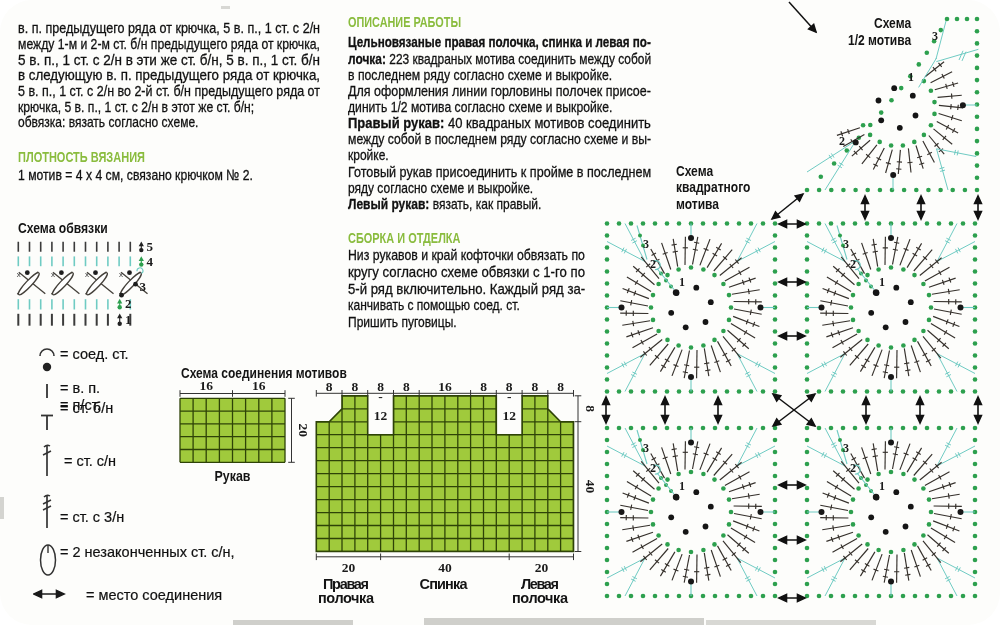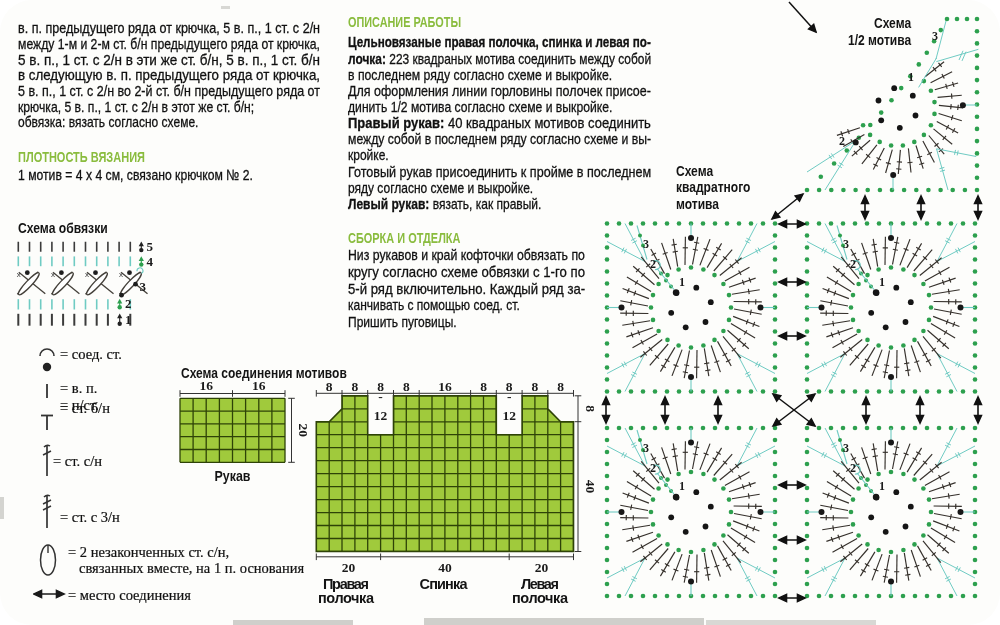--- a/index.html
+++ b/index.html
@@ -2,21 +2,21 @@
 <html><head><meta charset="utf-8"><style>
 html,body{margin:0;padding:0;}
 #page{position:relative;width:1000px;height:625px;background:#fdfdfb;overflow:hidden;
  font-family:"Liberation Sans", sans-serif;border-radius:32px;}
 .ln{position:absolute;font-size:15px;line-height:17px;color:#111;white-space:nowrap;
  transform-origin:left top;-webkit-text-stroke:0.3px #111;}
 .gh{position:absolute;font-size:14px;font-weight:bold;transform-origin:left top;color:#8abc3e;
  white-space:nowrap;}
 .bh{position:absolute;font-size:14px;font-weight:bold;color:#141414;
  white-space:nowrap;transform-origin:left top;line-height:16.3px;}
-.lg{position:absolute;font-size:14.5px;color:#111;white-space:nowrap;transform-origin:left top;font-family:Liberation Serif, serif;-webkit-text-stroke:0.2px #111;}
+.lg{position:absolute;font-size:14.5px;color:#111;white-space:nowrap;transform-origin:left top;-webkit-text-stroke:0.2px #111;}
 svg{position:absolute;left:0;top:0;}
 </style></head><body>
 <div id="page">
     <div class="ln" style="left:18px;top:19.2px;transform:scaleX(0.838);">в. п. предыдущего ряда от крючка, 5 в. п., 1 ст. с 2/н</div>
     <div class="ln" style="left:18px;top:34.9px;transform:scaleX(0.813);">между 1-м и 2-м ст. б/н предыдущего ряда от крючка,</div>
     <div class="ln" style="left:18px;top:50.5px;transform:scaleX(0.900);">5 в. п., 1 ст. с 2/н в эти же ст. б/н, 5 в. п., 1 ст. б/н</div>
     <div class="ln" style="left:18px;top:66.2px;transform:scaleX(0.888);">в следующую в. п. предыдущего ряда от крючка,</div>
     <div class="ln" style="left:18px;top:81.8px;transform:scaleX(0.832);">5 в. п., 1 ст. с 2/н во 2-й ст. б/н предыдущего ряда от</div>
     <div class="ln" style="left:18px;top:97.5px;transform:scaleX(0.812);">крючка, 5 в. п., 1 ст. с 2/н в этот же ст. б/н;</div>
     <div class="ln" style="left:18px;top:113.1px;transform:scaleX(0.800);">обвязка: вязать согласно схеме.</div>
@@ -799,34 +799,33 @@
     <svg width="30" height="18" style="position:absolute;left:33px;top:414px" viewBox="0 0 30 18">
       <line x1="8" y1="1.5" x2="20" y2="1.5" stroke="#333" stroke-width="1.8"></line>
       <line x1="14" y1="1" x2="14" y2="16" stroke="#333" stroke-width="1.8"></line>
     </svg>
     <div class="lg" style="left:60px;top:397px">= п/ст.</div>
     <svg width="30" height="34" style="position:absolute;left:33px;top:444px" viewBox="0 0 30 34">
       <path d="M11,3 q3,-3 6,-1" fill="none" stroke="#333" stroke-width="1.5"></path>
       <line x1="14" y1="2" x2="14" y2="32" stroke="#333" stroke-width="1.7"></line>
       <line x1="10" y1="11" x2="18" y2="7" stroke="#333" stroke-width="1.4"></line>
     </svg>
-    <div class="lg" style="left:53px;top:453px">= ст. с/н</div>
+    <div class="lg" style="left:64px;top:453px">= ст. с/н</div>
     <svg width="30" height="36" style="position:absolute;left:33px;top:494px" viewBox="0 0 30 36">
       <path d="M11,3 q3,-3 6,-1" fill="none" stroke="#333" stroke-width="1.5"></path>
       <line x1="14" y1="2" x2="14" y2="34" stroke="#333" stroke-width="1.7"></line>
       <line x1="10" y1="10" x2="18" y2="6" stroke="#333" stroke-width="1.4"></line>
       <line x1="10" y1="16" x2="18" y2="12" stroke="#333" stroke-width="1.4"></line>
     </svg>
     <div class="lg" style="left:60px;top:509px">= ст. с 3/н</div>
     <svg width="34" height="34" style="position:absolute;left:33px;top:543px" viewBox="0 0 34 34">
       <ellipse cx="15" cy="17" rx="7.5" ry="15" fill="none" stroke="#333" stroke-width="1.5"></ellipse>
       <line x1="15" y1="2" x2="15" y2="10" stroke="#333" stroke-width="1.4"></line>
     </svg>
-    <div class="lg" style="left:68px;top:543.5px">= 2 незаконченных ст. с/н,</div>
-    <div class="lg" style="left:79px;top:559.5px">связанных вместе, на 1 п. основания</div>
+    <div class="lg" style="left:60px;top:543.5px">= 2 незаконченных ст. с/н,</div>
     <svg width="34" height="10" style="position:absolute;left:33px;top:589px" viewBox="0 0 34 10">
       <g stroke="#1a1a1a" stroke-width="1.6" fill="#1a1a1a">
         <line x1="6" y1="5" x2="26" y2="5"></line>
         <path d="M1,5 l7.5,-3.4 l0,6.8 z"></path>
         <path d="M31,5 l-7.5,-3.4 l0,6.8 z"></path>
       </g>
     </svg>
-    <div class="lg" style="left:68px;top:586.5px">= место соединения</div>
+    <div class="lg" style="left:86px;top:586.5px">= место соединения</div>
   </div>
 </body></html>

